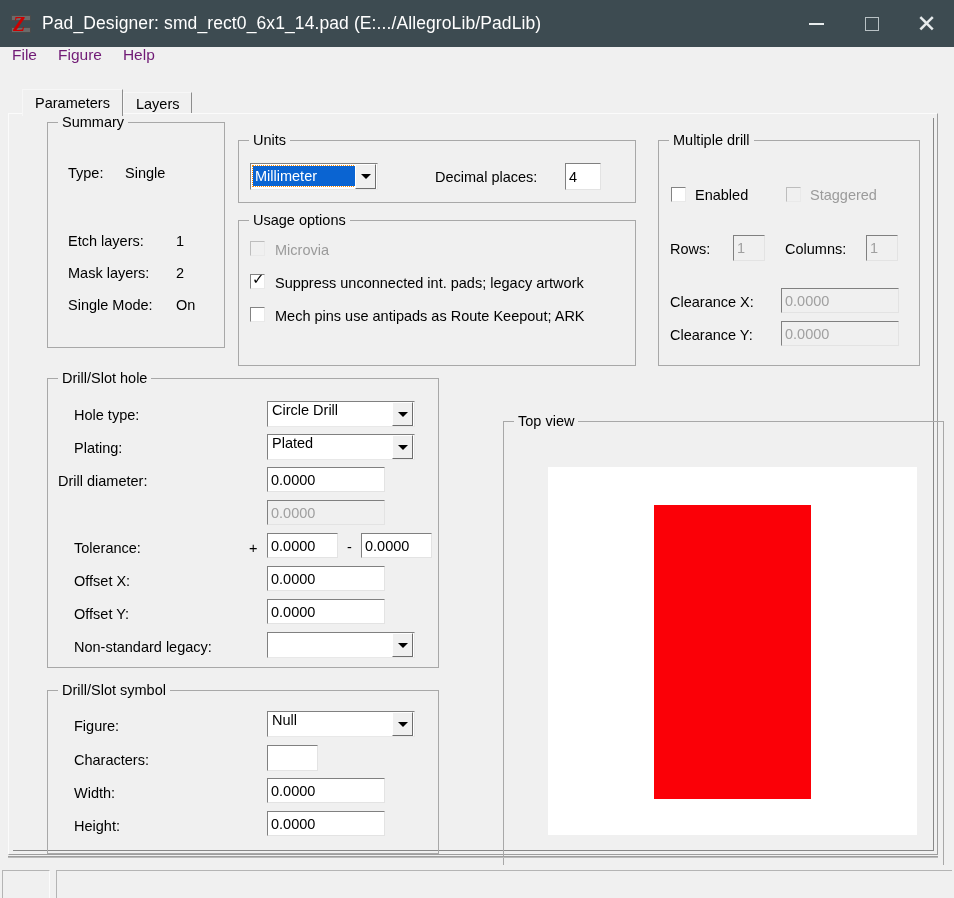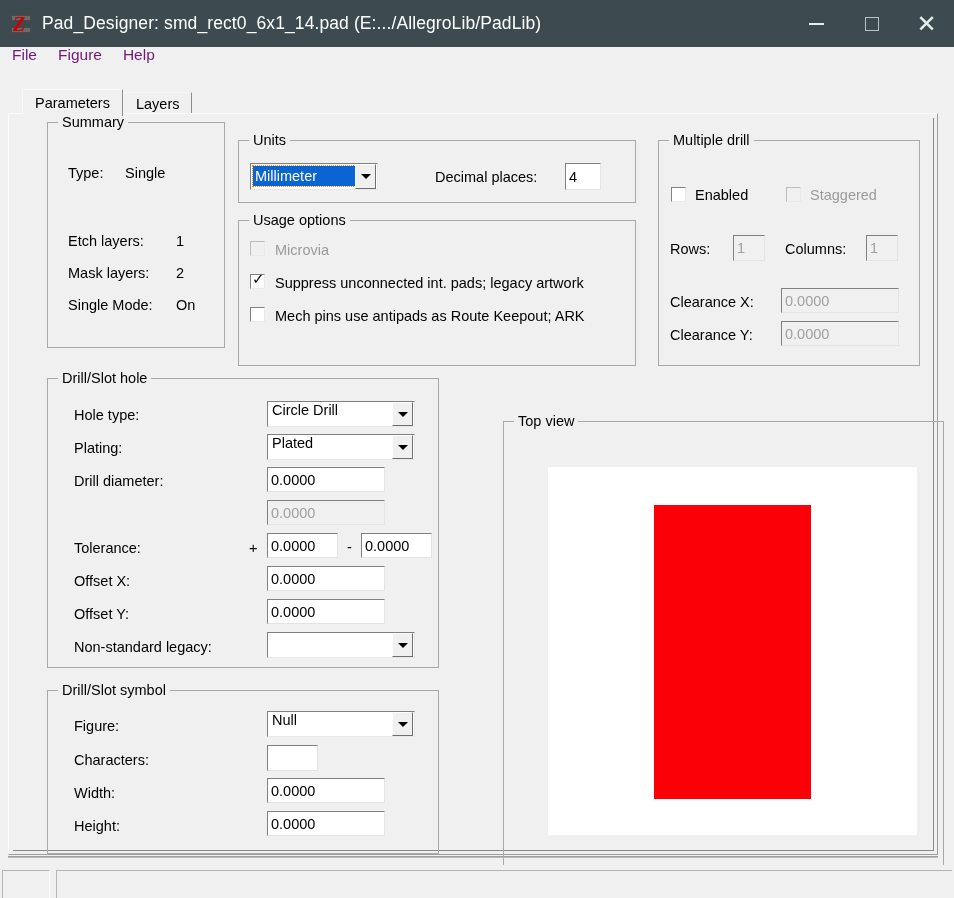--- a/index.html
+++ b/index.html
@@ -337,21 +337,21 @@
       </div>
 
       <span class="lbl" style="left:26px; top:61px;">Plating:</span>
       <div class="combo" style="left:219px; top:55px; width:148px; height:26px;">
         <span class="cotext">Plated</span>
         <span class="arrowbtn">
             <span class="caret"></span>
           </span>
       </div>
 
-      <span class="lbl" style="left:26px; top:94px;">Drill diameter:</span>
+      <span class="lbl" style="left:10px; top:94px;">Drill diameter:</span>
       <div class="field" style="left:219px; top:88px; width:118px; height:25px;">
         <span>0.0000</span>
       </div>
 
       <div class="field disabled" style="left:219px; top:121px; width:118px; height:25px;">
         <span>0.0000</span>
       </div>
 
       <span class="lbl" style="left:26px; top:161px;">Tolerance:</span>
       <span class="lbl" style="left:201px; top:161px;">+</span>

